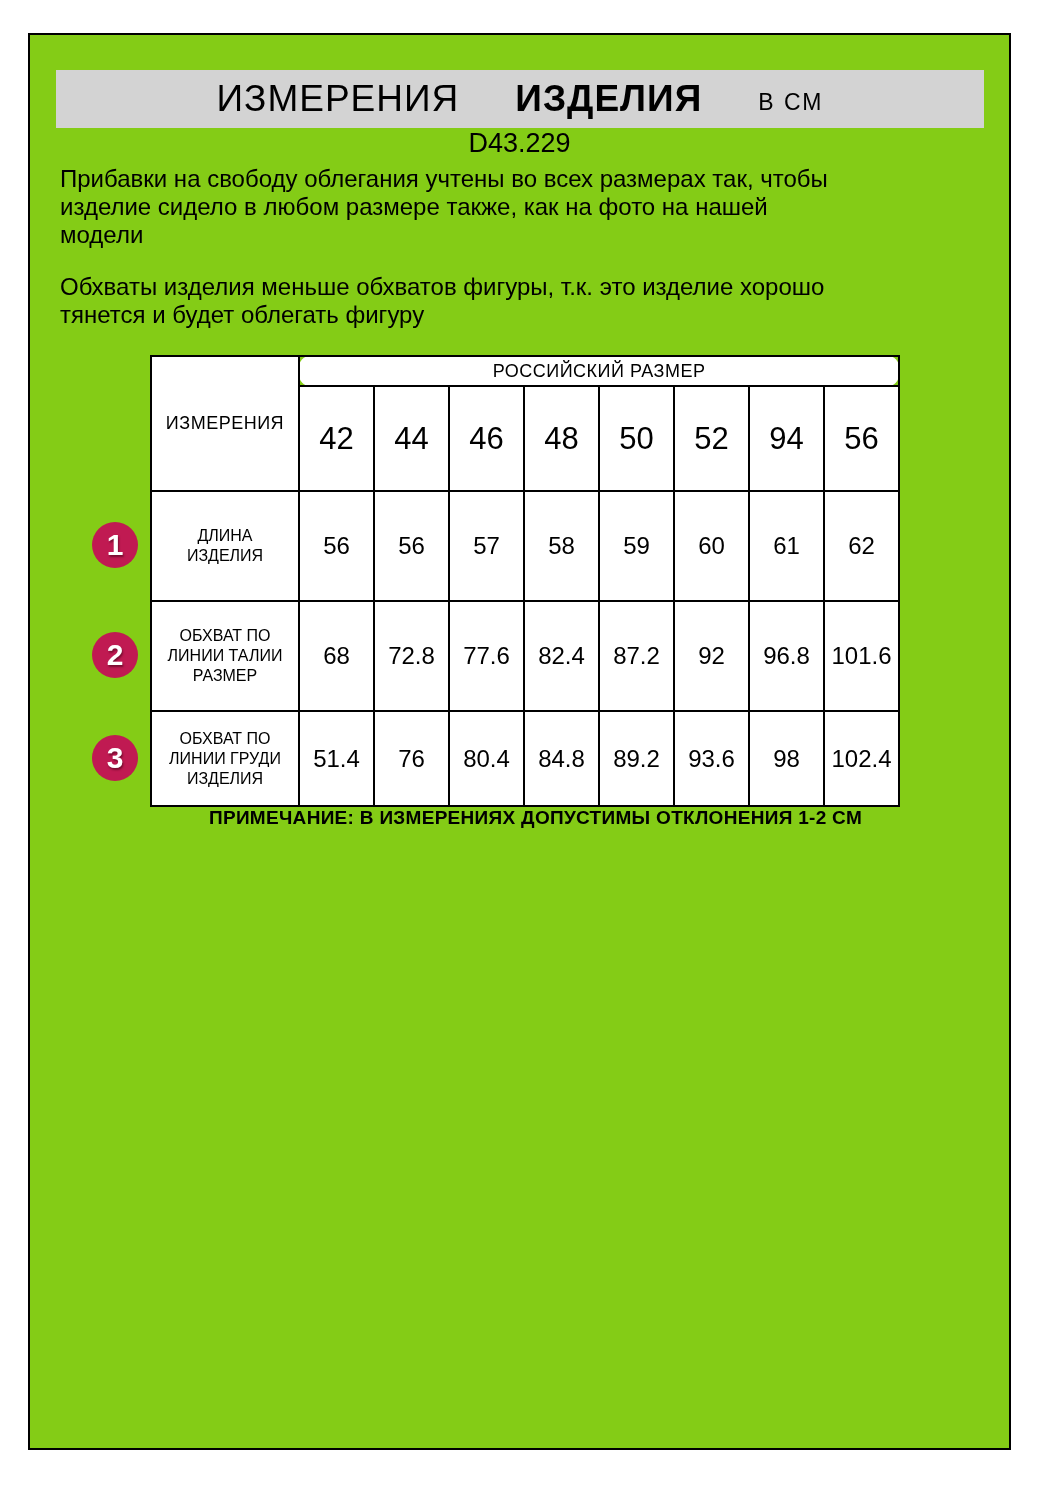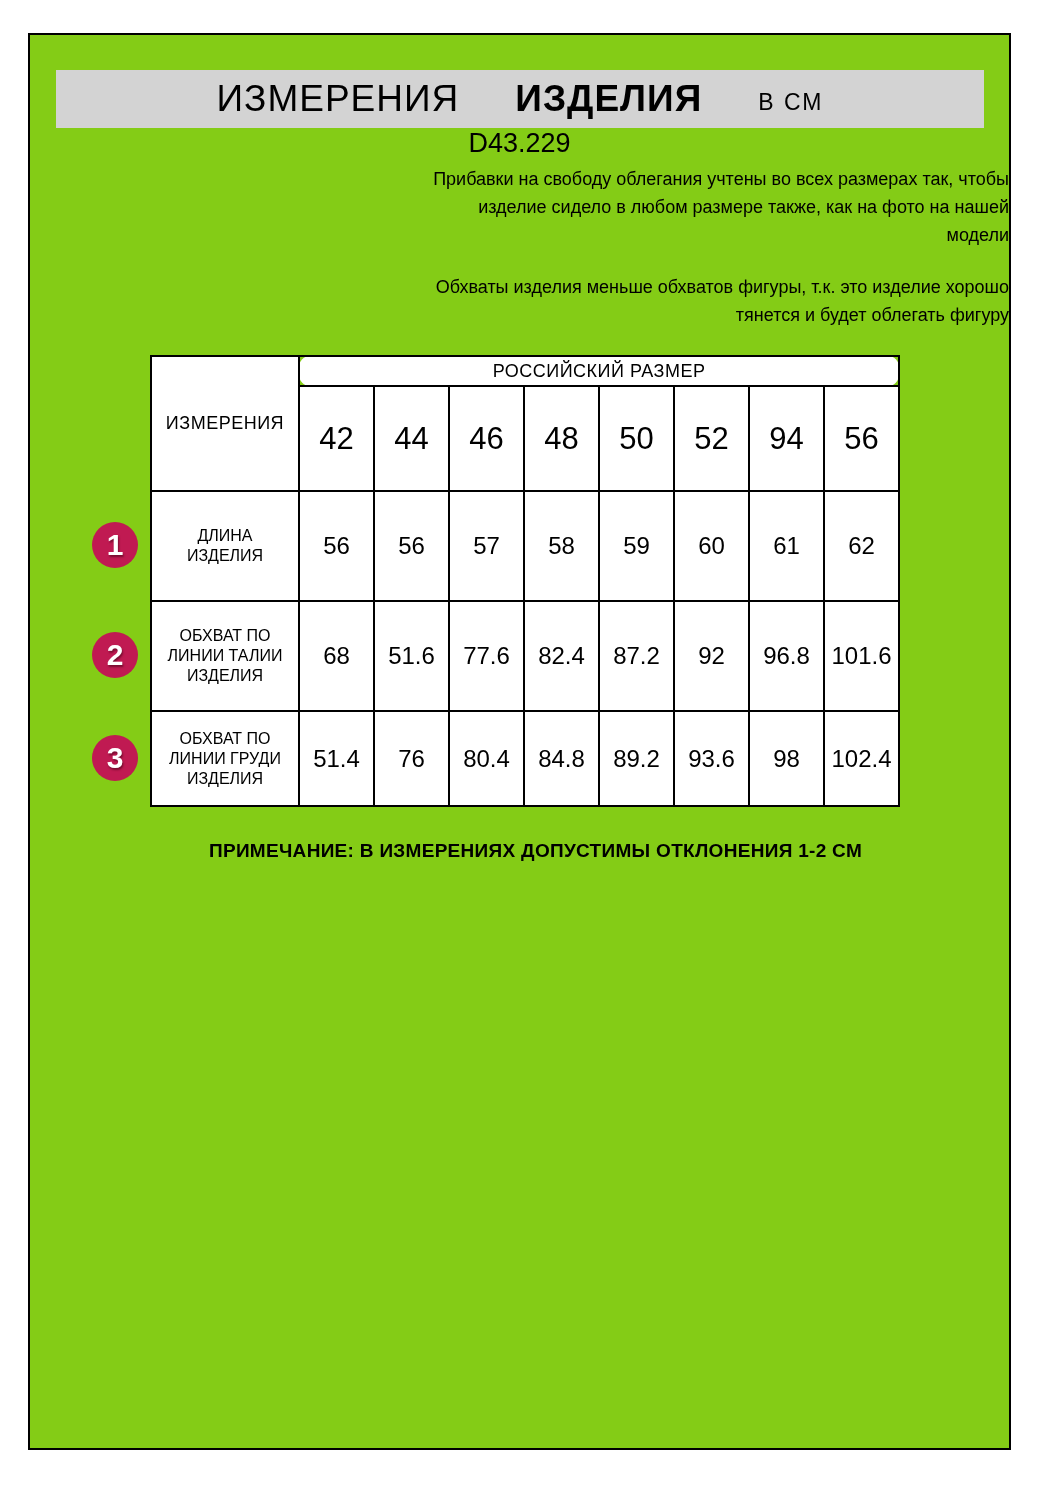--- a/index.html
+++ b/index.html
@@ -29,22 +29,22 @@
   .title-part1 { font-size: 37px; font-weight: 400; letter-spacing: 1px; }
   .title-part2 { font-size: 37px; font-weight: 700; letter-spacing: 1px; }
   .title-unit  { font-size: 23px; font-weight: 500; letter-spacing: 2px; margin-top: 6px; }
   .model-code {
     text-align: center;
     font-size: 27px;
     font-weight: 400;
   }
   .intro-paragraph {
     margin-top: 6px;
-    text-align: right;
-    font-size: 18px;
+    text-align: left;
+    font-size: 24px;
     line-height: 28px;
     white-space: pre-line;
     padding-left: 30px;
   }
   .intro-paragraph.second { margin-top: 24px; }
   .table-wrap {
     position: relative;
     margin-left: 120px;
     margin-top: 26px;
     width: 748px;
@@ -80,21 +80,20 @@
     font-weight: 700;
     display: flex;
     align-items: center;
     justify-content: center;
     text-shadow: 1px 2px 2px rgba(60,0,20,0.55);
   }
   .badge-1 { top: 167px; }
   .badge-2 { top: 277px; }
   .badge-3 { top: 380px; }
   .note {
-    margin-top: 33px;
     text-align: center;
     font-size: 19px;
     font-weight: 700;
     letter-spacing: 0.3px;
     padding-left: 32px;
   }
 </style>
 </head>
 <body>
 
@@ -152,23 +151,23 @@
           <td class="cell-value">56</td>
           <td class="cell-value">56</td>
           <td class="cell-value">57</td>
           <td class="cell-value">58</td>
           <td class="cell-value">59</td>
           <td class="cell-value">60</td>
           <td class="cell-value">61</td>
           <td class="cell-value">62</td>
         </tr>
         <tr class="row-waist">
-          <td class="cell-label"><span>ОБХВАТ ПО ЛИНИИ ТАЛИИ ИЗДЕЛИЯ</span></td>
+          <td class="cell-label"><span>ОБХВАТ ПО ЛИНИИ ТАЛИИ РАЗМЕР</span></td>
           <td class="cell-value">68</td>
-          <td class="cell-value">51.6</td>
+          <td class="cell-value">72.8</td>
           <td class="cell-value">77.6</td>
           <td class="cell-value">82.4</td>
           <td class="cell-value">87.2</td>
           <td class="cell-value">92</td>
           <td class="cell-value">96.8</td>
           <td class="cell-value">101.6</td>
         </tr>
         <tr class="row-chest">
           <td class="cell-label"><span>ОБХВАТ ПО ЛИНИИ ГРУДИ ИЗДЕЛИЯ</span></td>
           <td class="cell-value">51.4</td>

